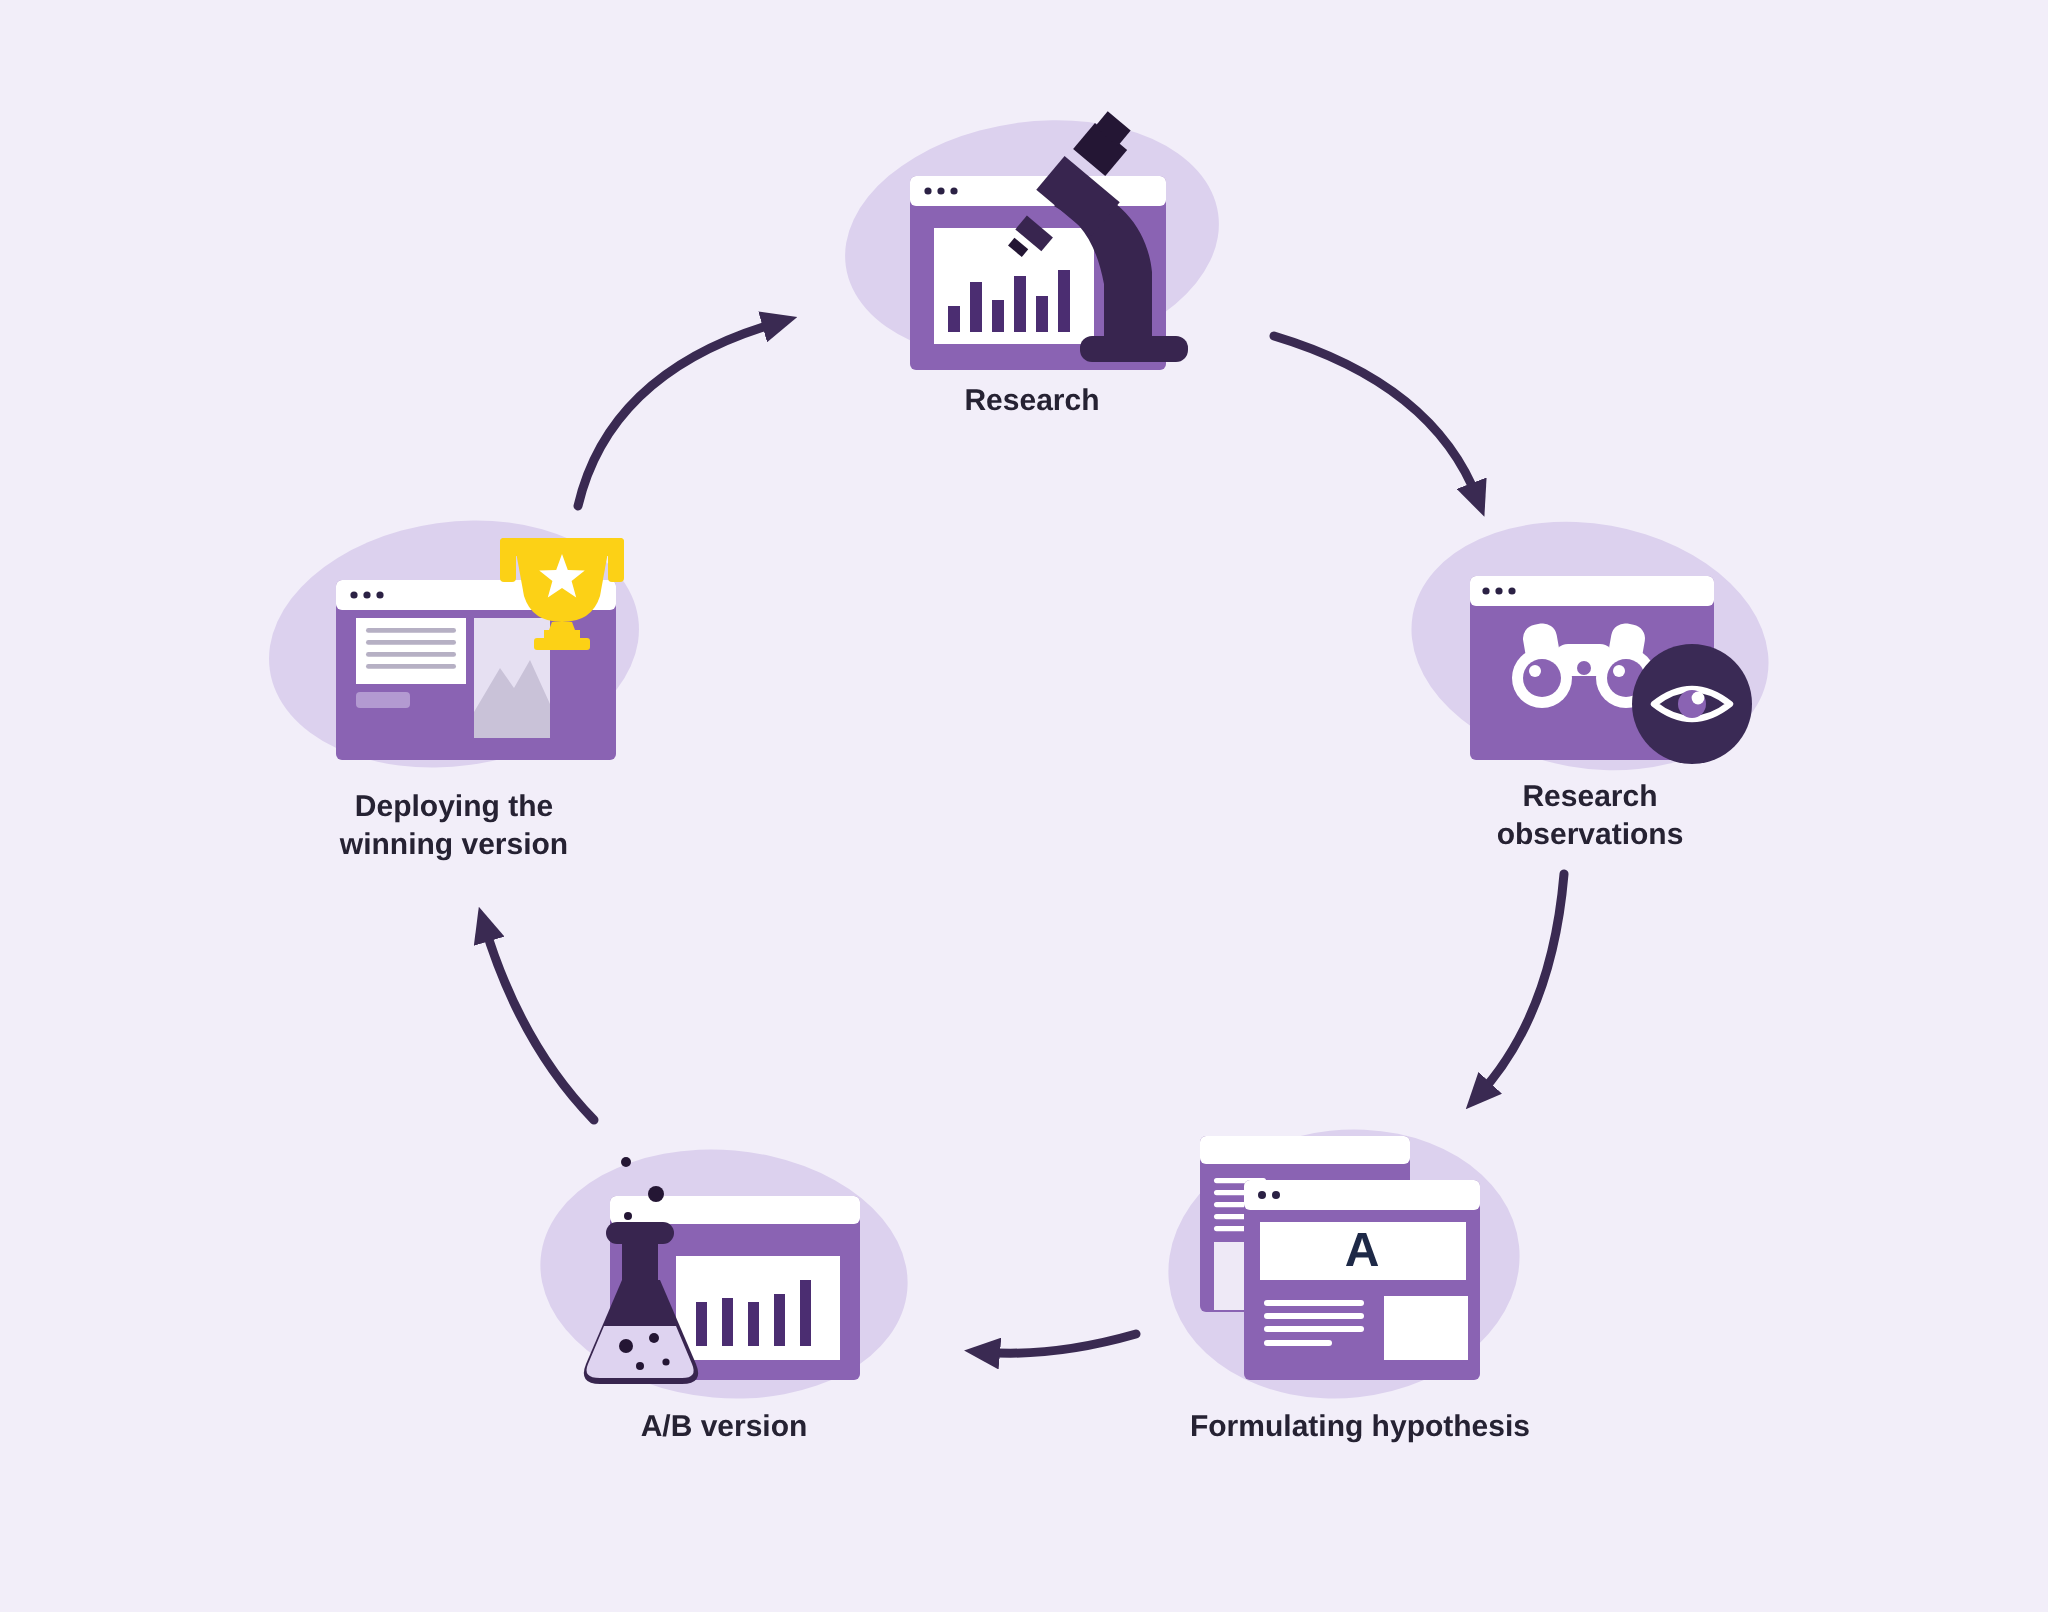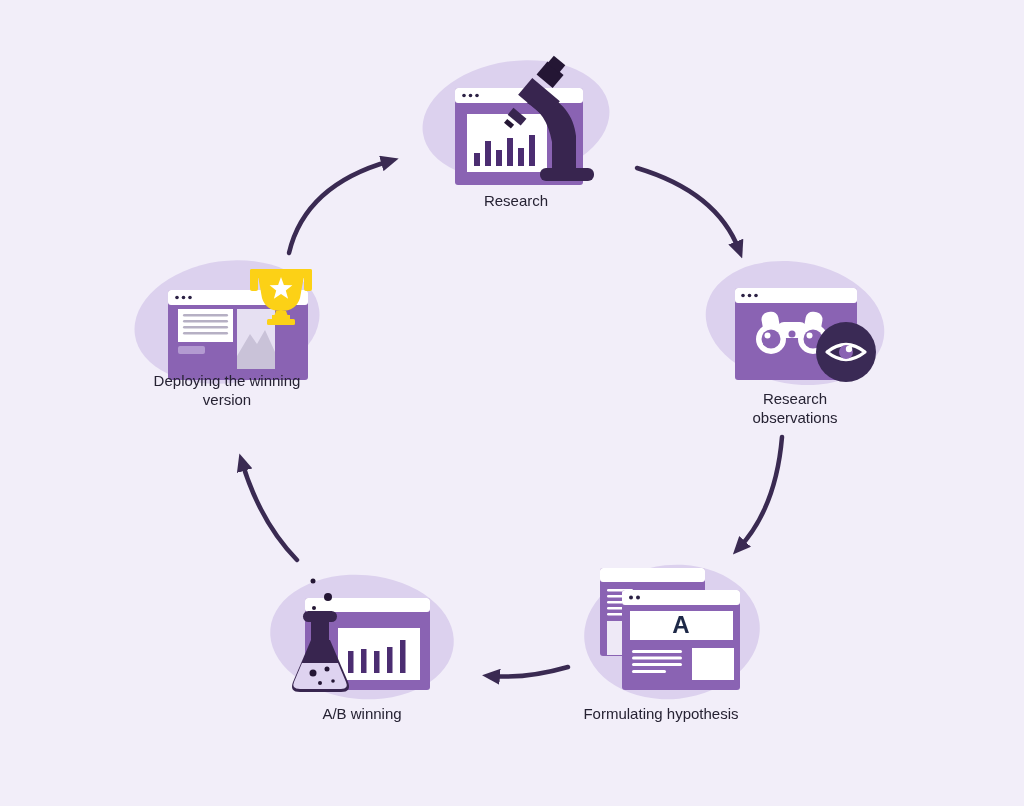--- a/index.html
+++ b/index.html
@@ -7,30 +7,30 @@
     position:relative;
     width:1024px;height:806px;
     background:#f2eef9;
     font-family:"Liberation Sans", sans-serif;
     overflow:hidden;
   }
   .diagram-svg{position:absolute;left:0;top:0;width:1024px;height:806px;}
   .stage-label{
     position:absolute;
     font-size:15px;
-    font-weight:normal;
+    font-weight:bold;
     line-height:19px;
     color:#262233;
     text-align:center;
   }
   .lbl-research{left:416px;top:191px;width:200px;}
   .lbl-logging{left:725px;top:389px;width:140px;}
-  .lbl-formulating{left:541px;top:704px;width:240px;}
+  .lbl-formulating{left:560px;top:704px;width:240px;}
   .lbl-ab{left:282px;top:704px;width:160px;}
-  .lbl-deploying{left:152px;top:371px;width:150px;}
+  .lbl-deploying{left:152px;top:394px;width:150px;}
 </style>
 </head>
 <body>
 
 <div class="canvas">
 
   <svg class="diagram-svg" viewBox="0 0 1024 806">
     <defs>
       <marker id="arrowhead" markerUnits="userSpaceOnUse" markerWidth="18" markerHeight="16" refX="9" refY="8" orient="auto">
         <polygon points="0,0 18,8 0,16" fill="#3a2a52"></polygon>
@@ -200,16 +200,16 @@
       <path d="M 637 168 Q 717 192 739 250" marker-end="url(#arrowhead)"></path>
       <path d="M 782 437 Q 776 508 739 548" marker-end="url(#arrowhead)"></path>
       <path d="M 568 667 Q 526 679 491 676" marker-end="url(#arrowhead)"></path>
       <path d="M 297 560 Q 260 522 242 462" marker-end="url(#arrowhead)"></path>
     </g>
   </svg>
 
   <div class="stage-label lbl-research">Research</div>
   <div class="stage-label lbl-logging">Research observations</div>
   <div class="stage-label lbl-formulating">Formulating hypothesis</div>
-  <div class="stage-label lbl-ab">A/B winning</div>
+  <div class="stage-label lbl-ab">A/B version</div>
   <div class="stage-label lbl-deploying">Deploying the winning version</div>
 
 </div>
 
 </body></html>

